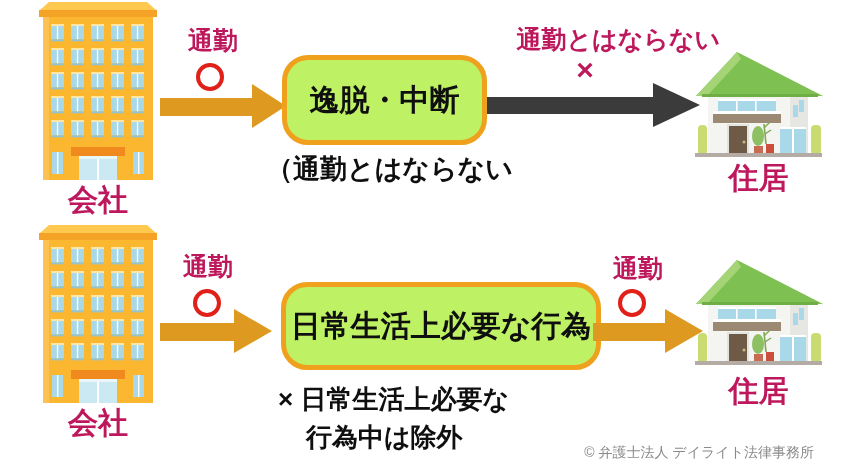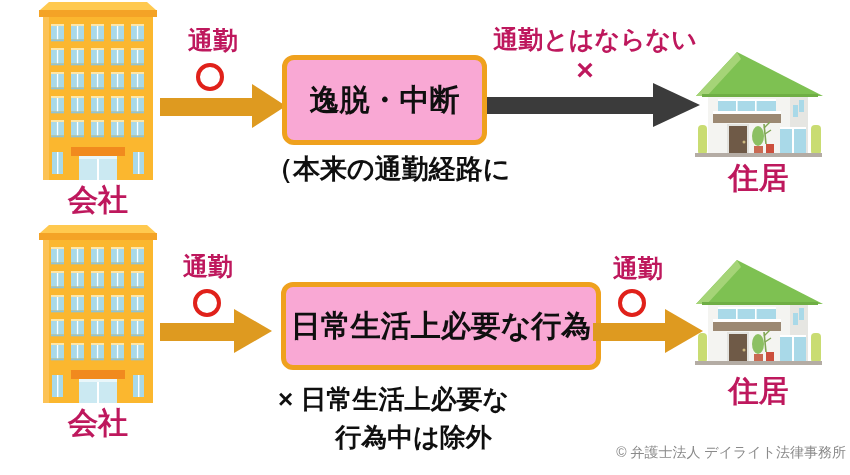--- a/index.html
+++ b/index.html
@@ -5,33 +5,33 @@
   html,body{margin:0;padding:0;background:#fff;}
   #canvas{
     position:relative;width:850px;height:475px;background:#ffffff;overflow:hidden;
     font-family:"Liberation Sans","DejaVu Sans",sans-serif;color:#0f0f0f;
   }
   .abs{position:absolute;}
   .jp{font-weight:bold;color:#be185d;white-space:nowrap;}
   .center{text-align:center;}
   .icon-label{font-size:30px;}
   .commute-label{font-size:25px;}
-  .result-label{font-size:25px;}
+  .result-label{font-size:25px;text-align:right;}
   .cross-mark{font-size:30px;line-height:30px;}
   .flow-box{
-    background:#f9a8d4;border:5px solid #efa11e;border-radius:12px;
+    background:#bef264;border:5px solid #efa11e;border-radius:26px;
     display:flex;align-items:center;justify-content:center;
   }
   .flow-box .box-text{font-size:30px;font-weight:bold;white-space:nowrap;}
   .ok-circle{
     width:28px;height:28px;border:4px solid #e0211a;border-radius:50%;
     box-sizing:border-box;background:transparent;
   }
   .note{font-size:27px;font-weight:bold;line-height:38px;white-space:nowrap;}
-  .note2{font-size:26px;font-weight:bold;line-height:38px;white-space:nowrap;text-align:center;}
+  .note2{font-size:26px;font-weight:bold;line-height:38px;white-space:nowrap;}
   .copyright{font-size:14px;color:#8a8a8a;text-align:right;white-space:nowrap;}
   svg{display:block;}
 </style>
 </head>
 <body>
 
 <div id="canvas">
 
   <svg width="0" height="0" style="position:absolute" aria-hidden="true">
     <defs>
@@ -112,21 +112,21 @@
     <rect x="0" y="15" width="172" height="17" fill="#3b3b3b"></rect>
     <polygon points="166,1 166,45 213,23" fill="#3b3b3b"></polygon>
   </svg>
 
   <svg class="abs" style="left:692px;top:48px" width="133" height="113">
     <use href="#sym-house"></use>
   </svg>
   <div class="abs jp icon-label center" style="left:692px;top:158px;width:133px">住居</div>
 
   <div class="abs" style="left:266px;top:150px">
-    <div class="note">（本来の通勤経路に</div>
+    <div class="note">（通勤とはならない</div>
   </div>
 
   <svg class="abs" style="left:35px;top:225px" width="126" height="178">
     <use href="#sym-building"></use>
   </svg>
   <div class="abs jp icon-label center" style="left:35px;top:403px;width:126px">会社</div>
 
   <div class="abs jp commute-label center" style="left:163px;top:250px;width:90px">通勤</div>
   <div class="abs ok-circle" style="left:193px;top:289px"></div>
 
@@ -147,18 +147,18 @@
     <polygon points="72,1 72,45 110,23" fill="#de9a20"></polygon>
   </svg>
 
   <svg class="abs" style="left:692px;top:256px" width="133" height="113">
     <use href="#sym-house"></use>
   </svg>
   <div class="abs jp icon-label center" style="left:692px;top:371px;width:133px">住居</div>
 
   <div class="abs" style="left:278px;top:380px">
     <div class="note2">× 日常生活上必要な</div>
-    <div class="note2" style="margin-left:40px">行為中は除外</div>
+    <div class="note2" style="margin-left:28px">行為中は除外</div>
   </div>
 
-  <div class="abs copyright" style="right:4px;top:444px;width:330px">© 弁護士法人 デイライト法律事務所</div>
+  <div class="abs copyright" style="right:36px;top:444px;width:330px">© 弁護士法人 デイライト法律事務所</div>
 
 </div>
 
 </body></html>

